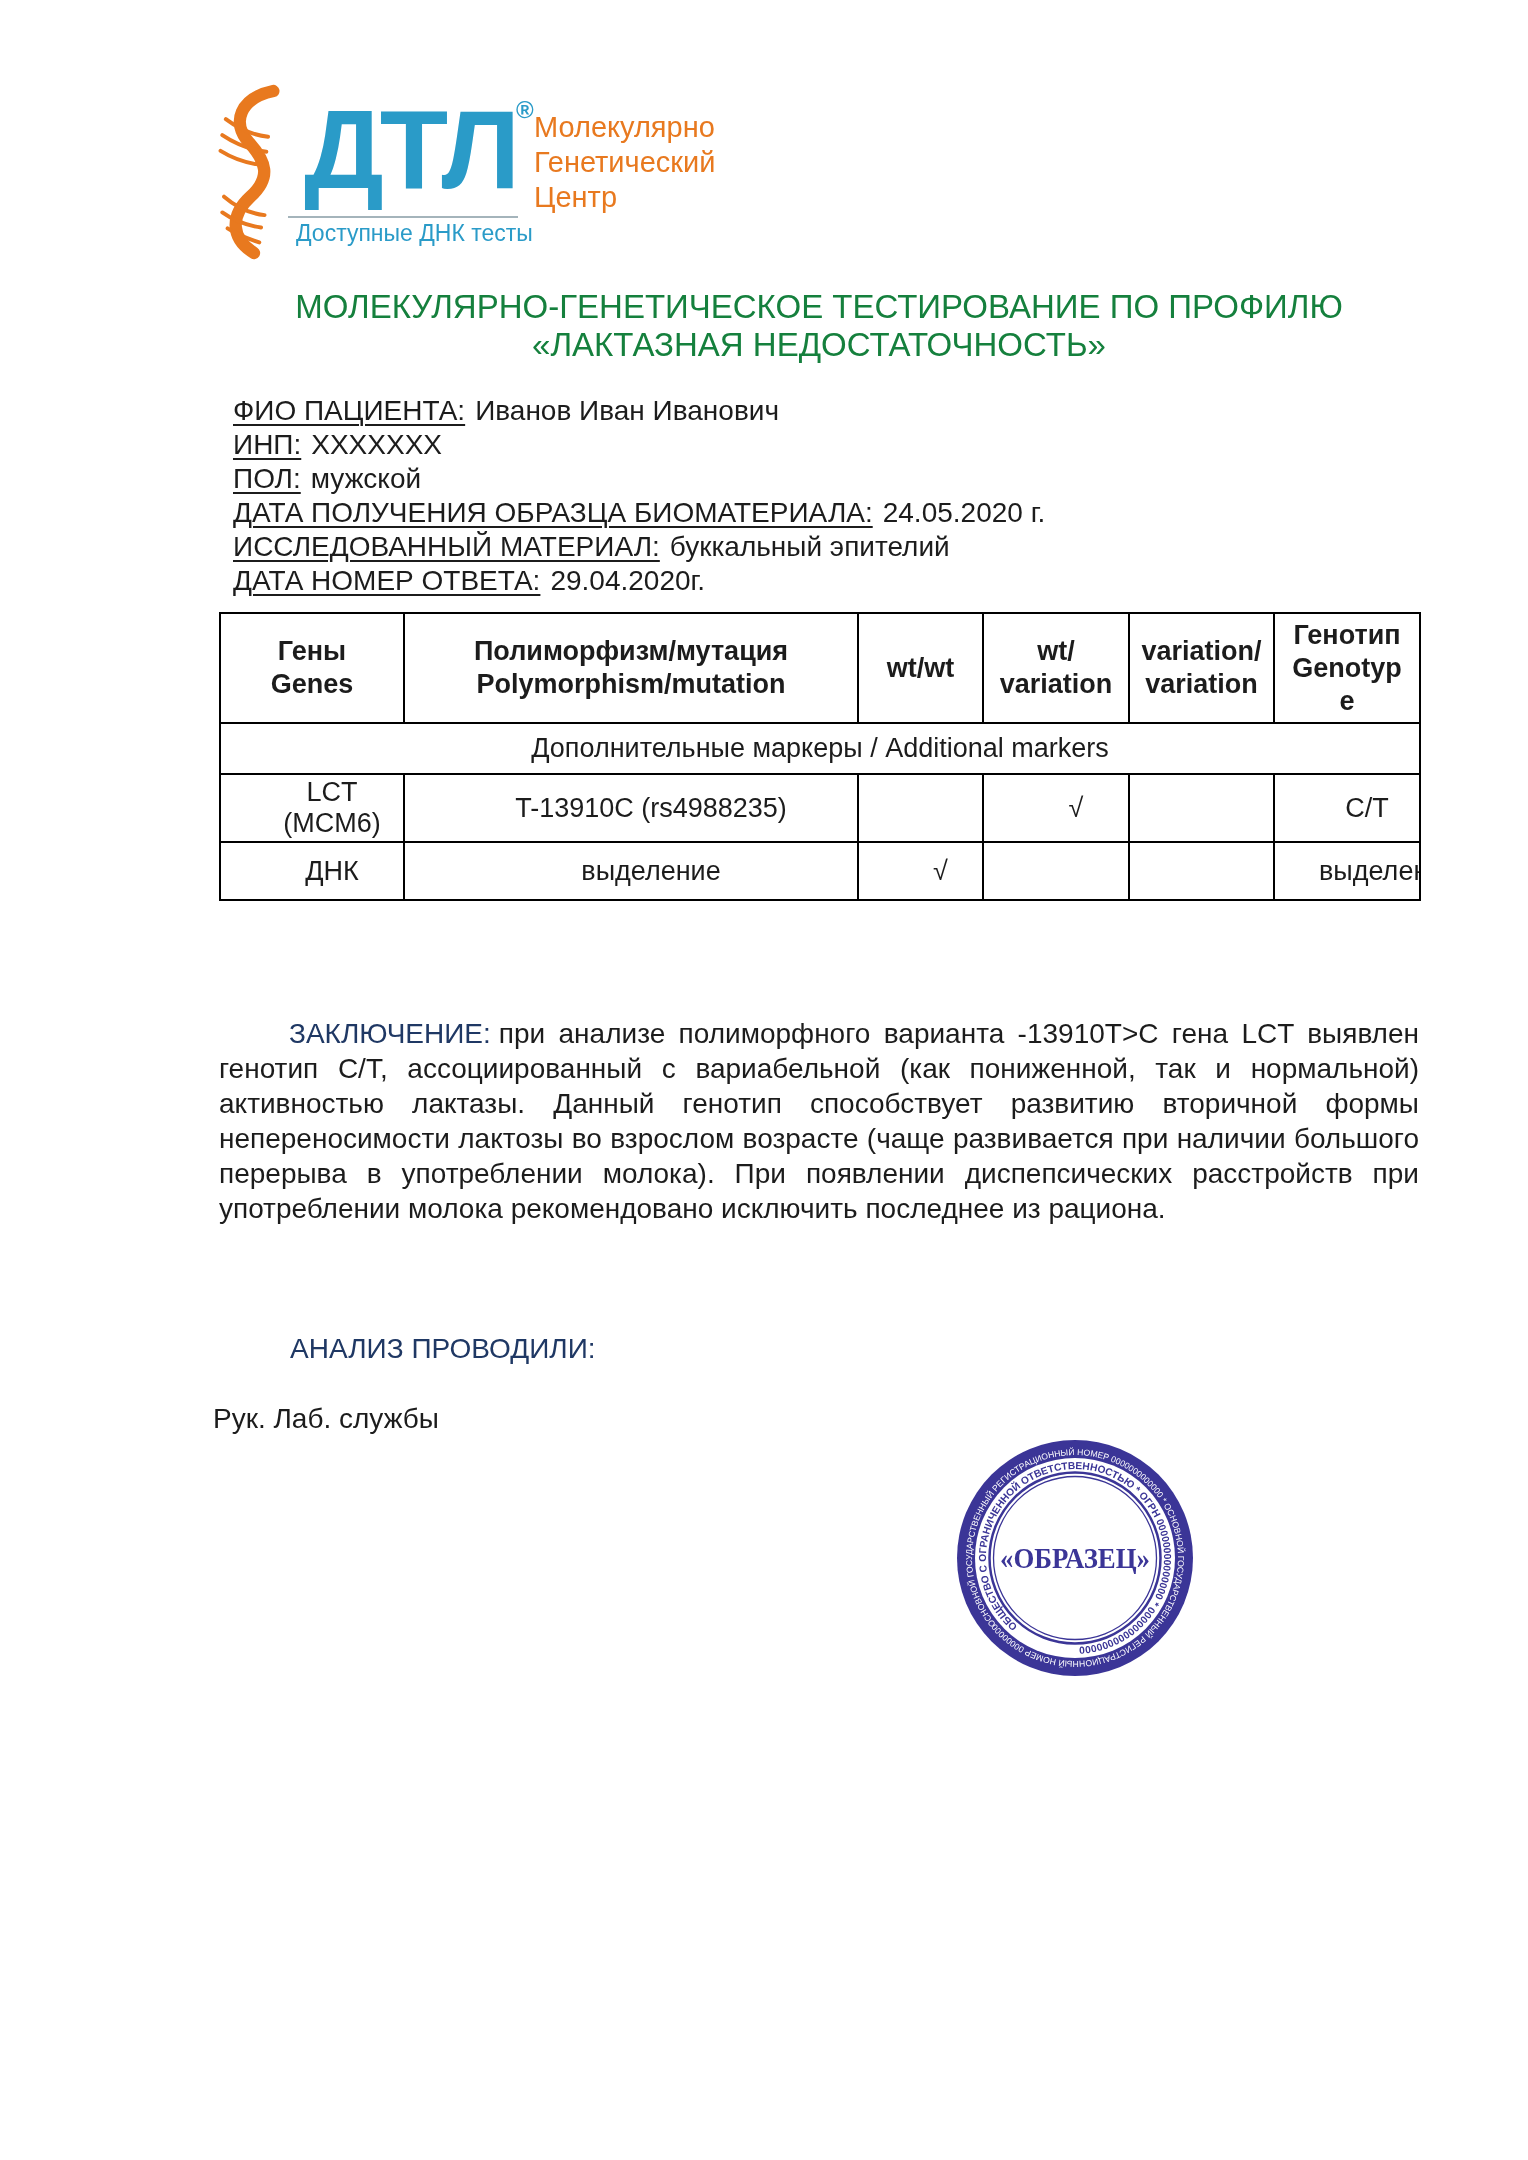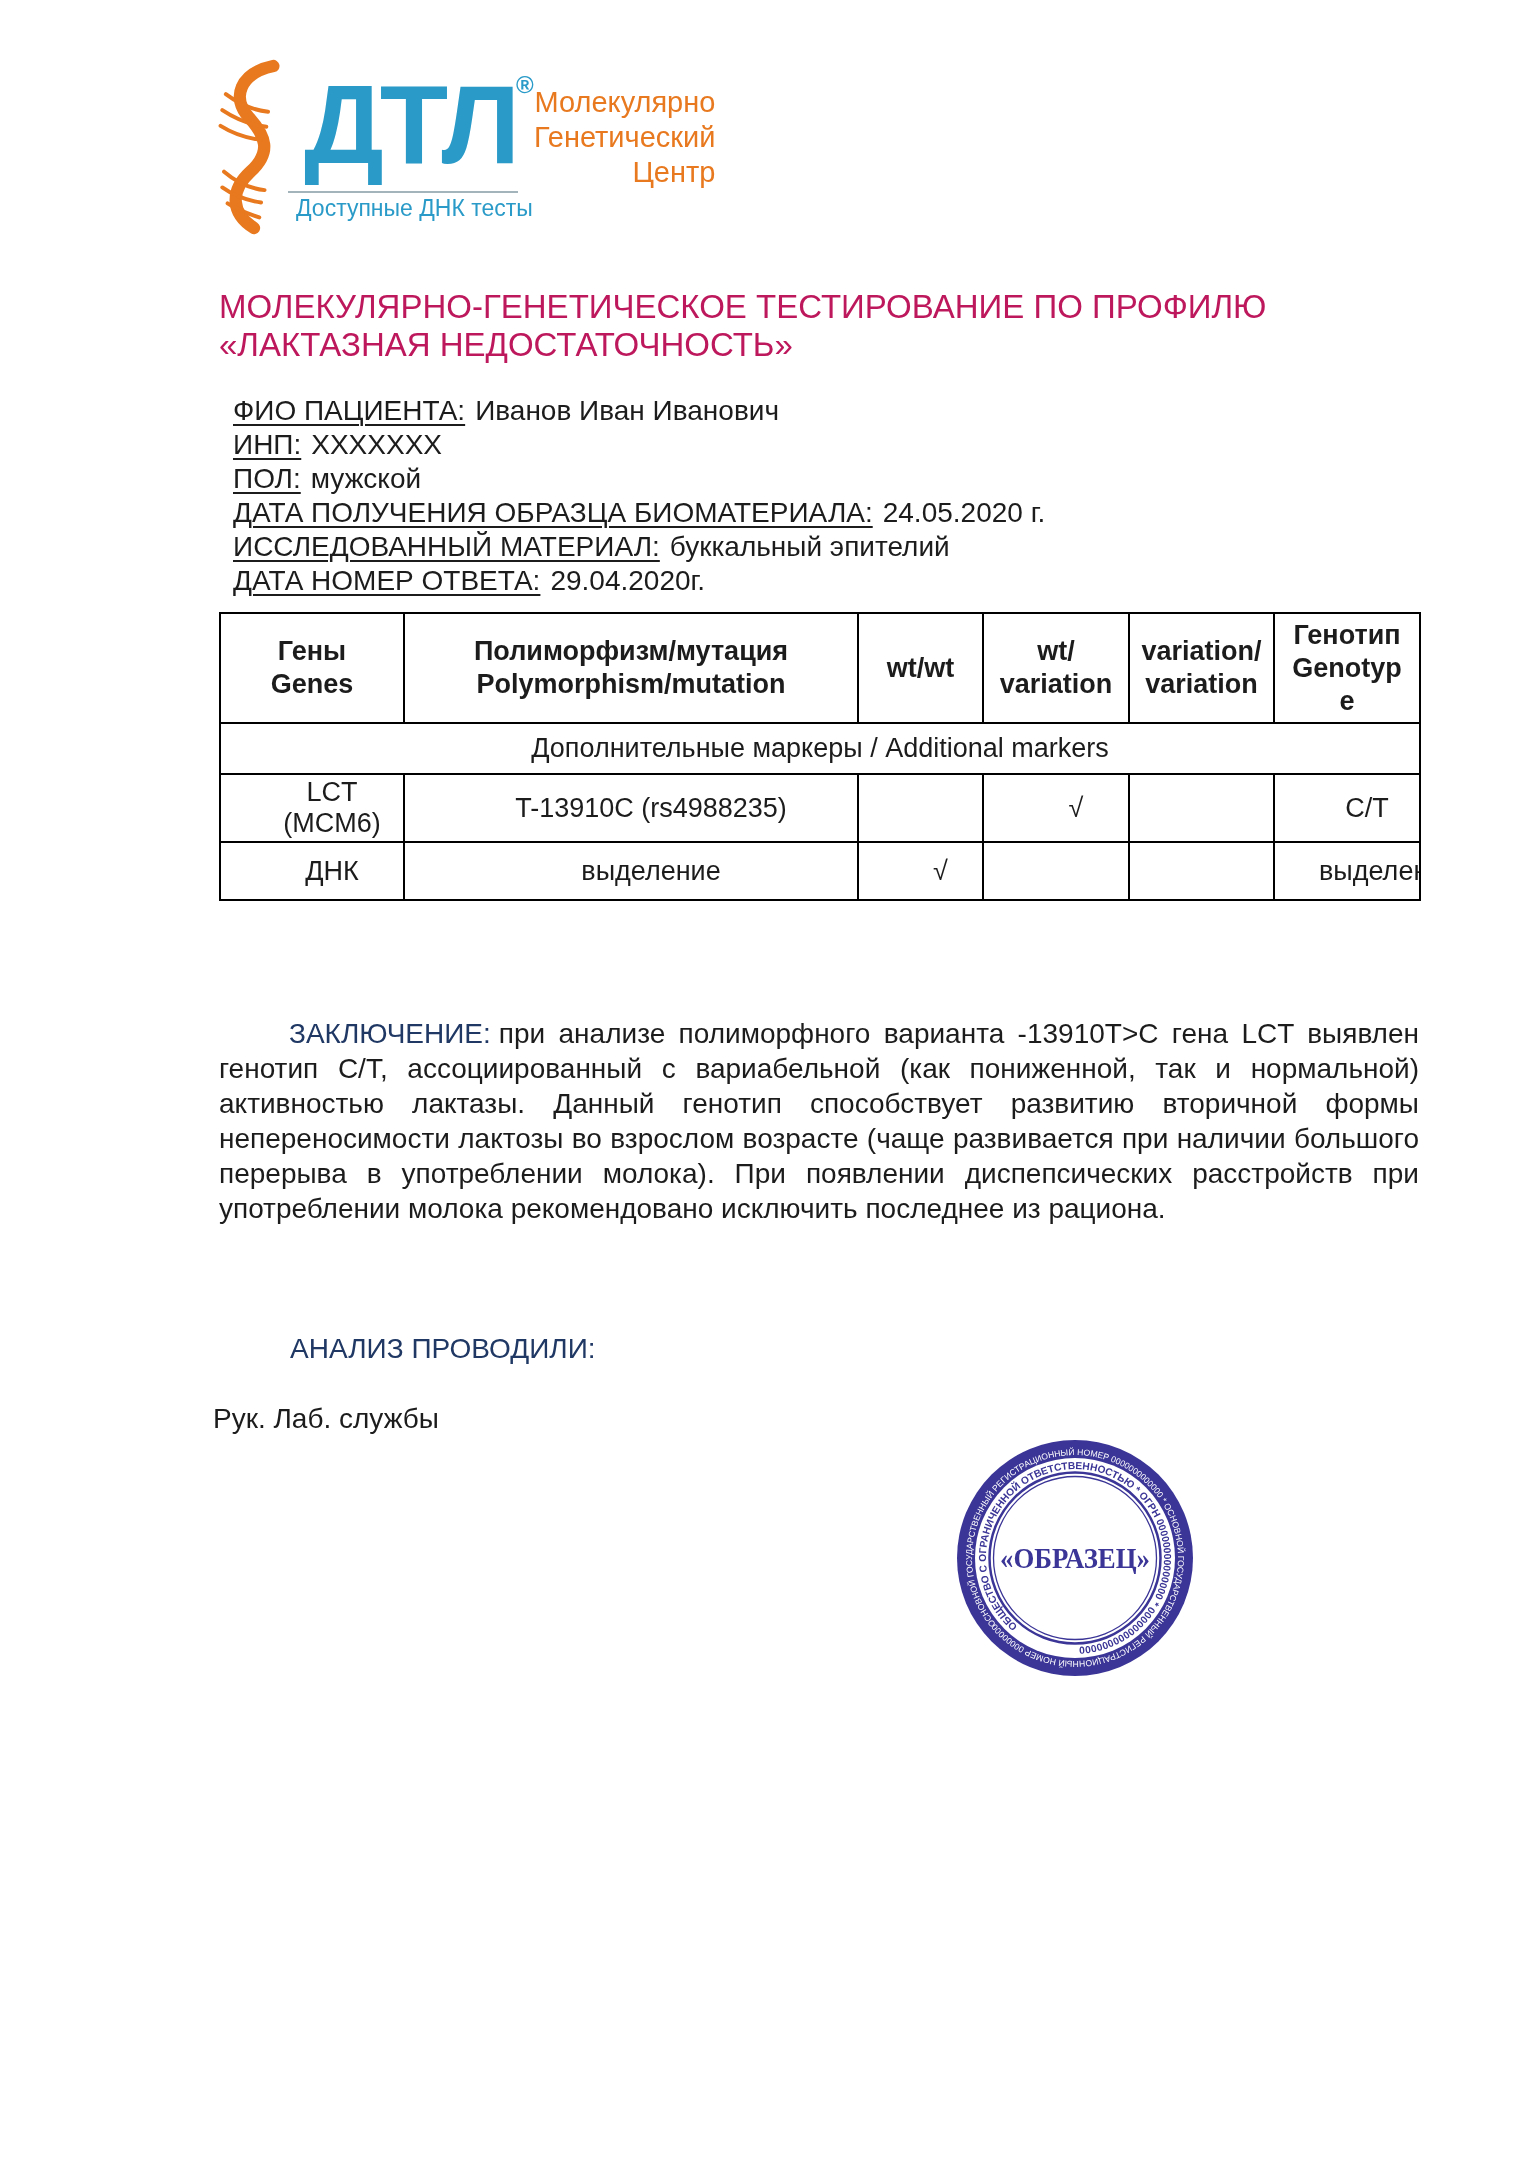--- a/index.html
+++ b/index.html
@@ -5,36 +5,36 @@
   * { margin:0; padding:0; box-sizing:border-box; }
   html,body { background:#ffffff; }
   body {
     width:1528px; height:2160px; position:relative;
     font-family:"Liberation Sans", sans-serif; color:#1c1c1c;
     overflow:hidden;
   }
   .page { position:absolute; inset:0; background:#fff; }
 
   
-  .logo { position:absolute; left:200px; top:53px; width:540px; height:180px;text-align:right; }
+  .logo { position:absolute; left:200px; top:78px; width:540px; height:180px; }
   .helix { position:absolute; left:8px; top:6px; }
   .brand {
     position:absolute; left:104px; top:16px;
     font-size:112px; font-weight:bold; line-height:1;
     color:#2a9bc8; letter-spacing:-4px;
   }
   .reg-mark { position:absolute; left:316px; top:18px; font-size:24px; color:#2a9bc8; font-weight:bold; }
   .org-lines { position:absolute; left:334px; top:32px; font-size:29px; line-height:35px; color:#e8791f; }
   .logo-divider { position:absolute; left:88px; top:138px; width:230px; height:2px; background:#a4b4bb; }
   .logo-tagline { position:absolute; left:96px; top:142px; font-size:23px; color:#2a9bc8; }
 
   
   .doc-title {
     position:absolute; left:219px; top:288px; width:1200px;
-    text-align:left; color:#be185d; font-size:33px; line-height:38px;
+    text-align:center; color:#15803d; font-size:33px; line-height:38px;
   }
 
   
   .patient { position:absolute; left:219px; top:394px; width:1200px; font-size:28px; line-height:34px;margin-left:14px; }
   .field-line { white-space:nowrap; }
   .field-label { text-decoration:underline; text-underline-offset:4px; text-decoration-thickness:2px; }
   .field-value { margin-left:10px; }
 
   
   .results { position:absolute; left:219px; top:612px; width:1200px;

